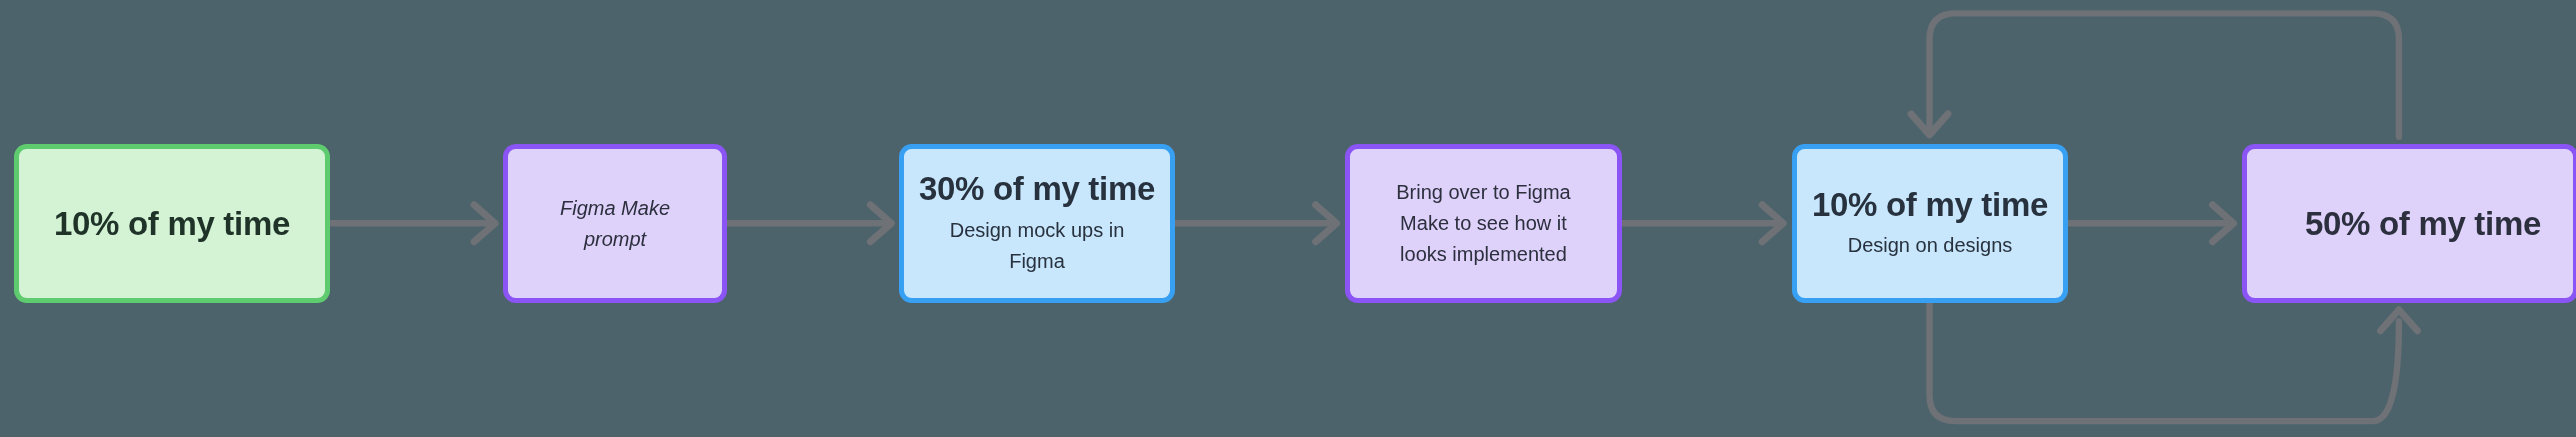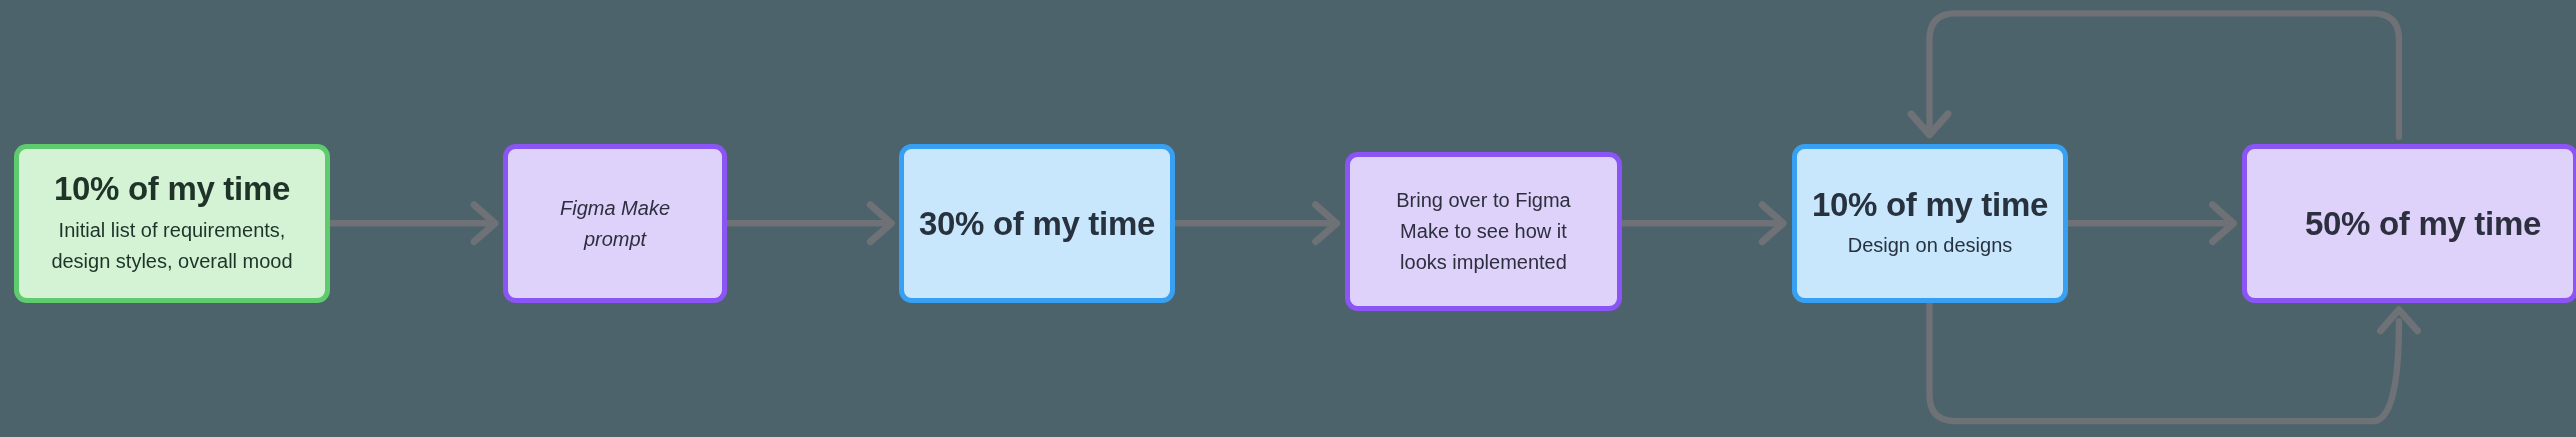--- a/index.html
+++ b/index.html
@@ -76,34 +76,34 @@
       <path d="M 3770 215 L 3770 62 Q 3770 21 3729 21 L 3073 21 Q 3032 21 3032 62 L 3032 200"></path>
       <polyline stroke-width="11" points="3003,179 3032,212 3061,179"></polyline>
 
       <path d="M 3032 478 L 3032 621 Q 3032 662 3073 662 L 3729 662 Q 3770 662 3770 505"></path>
       <polyline stroke-width="11" points="3741,520 3770,487 3799,520"></polyline>
     </g>
   </svg>
 
   <div class="flow-box" style="left: 14px; width: 316px; border-color: rgb(94, 203, 110); background: rgb(211, 243, 212); color: rgb(31, 51, 41);">
     <div class="box-title">10% of my time</div>
-    <div class="box-body">Initial list of requirements,
-design styles, overall mood</div>
   </div>
 
   <div class="flow-box" style="left: 503px; width: 224px; border-color: rgb(139, 84, 244); background: rgb(222, 209, 250); color: rgb(44, 47, 61); font-style: italic;">
     <div class="box-body">Figma Make
 prompt</div>
   </div>
 
   <div class="flow-box" style="left: 899px; width: 276px; border-color: rgb(56, 160, 242); background: rgb(200, 230, 252); color: rgb(39, 50, 62);">
     <div class="box-title">30% of my time</div>
+    <div class="box-body">Design mock ups in
+Figma</div>
   </div>
 
-  <div class="flow-box" style="left: 1345px; width: 277px; border-color: rgb(139, 84, 244); background: rgb(222, 209, 250); color: rgb(44, 47, 61); margin-top: 8px;">
+  <div class="flow-box" style="left: 1345px; width: 277px; border-color: rgb(139, 84, 244); background: rgb(222, 209, 250); color: rgb(44, 47, 61);">
     <div class="box-body">Bring over to Figma
 Make to see how it
 looks implemented</div>
   </div>
 
   <div class="flow-box" style="left: 1792px; width: 276px; border-color: rgb(56, 160, 242); background: rgb(200, 230, 252); color: rgb(39, 50, 62);">
     <div class="box-title">10% of my time</div>
     <div class="box-body">Design on designs</div>
   </div>
 

